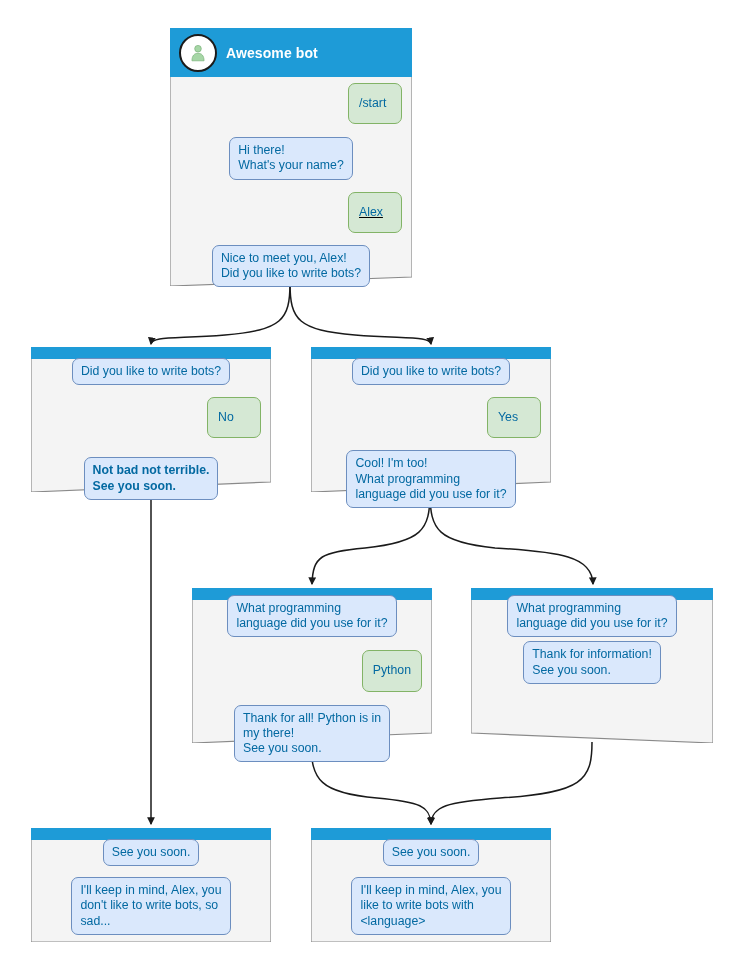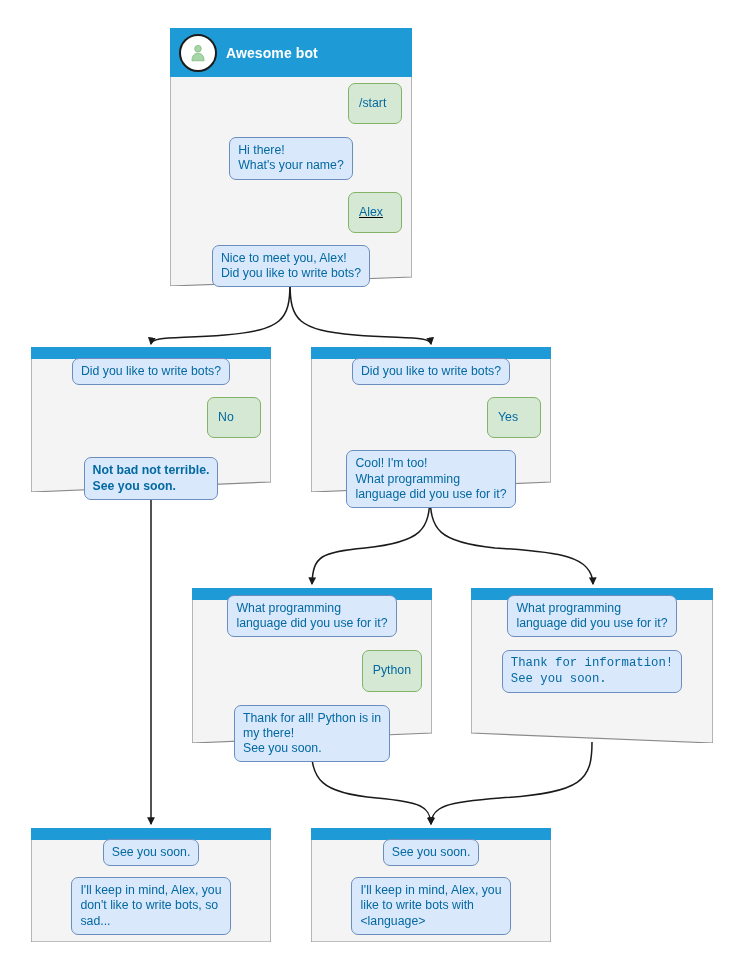--- a/index.html
+++ b/index.html
@@ -245,21 +245,21 @@
     <svg class="card-skin" viewBox="0 0 242 155" preserveAspectRatio="none">
       <path d="M 0 0 L 242 0 L 242 155 L 0 145 Z" fill="#f4f4f4" stroke="#8a8a8a" stroke-width="1.2"></path>
       <rect x="0" y="0" width="242" height="12" fill="#1e9bd7"></rect>
     </svg>
     <div class="card-body">
       <div class="bubbles" style="top:7px;">
         <div class="row left">
           <div class="bubble bot">What programming
 language did you use for it?</div>
         </div>
-        <div class="row left" style="margin-top:13px;font-family:Liberation Mono, monospace;">
+        <div class="row left" style="margin-top:4px;">
           <div class="bubble bot">Thank for information!
 See you soon.</div>
         </div>
       </div>
     </div>
   </div>
 
   <div class="card" style="left:31px; top:828px; width:240px; height:114px;">
     <svg class="card-skin" viewBox="0 0 240 114" preserveAspectRatio="none">
       <path d="M 0 0 L 240 0 L 240 114 L 0 114 Z" fill="#f4f4f4" stroke="#8a8a8a" stroke-width="1.2"></path>

